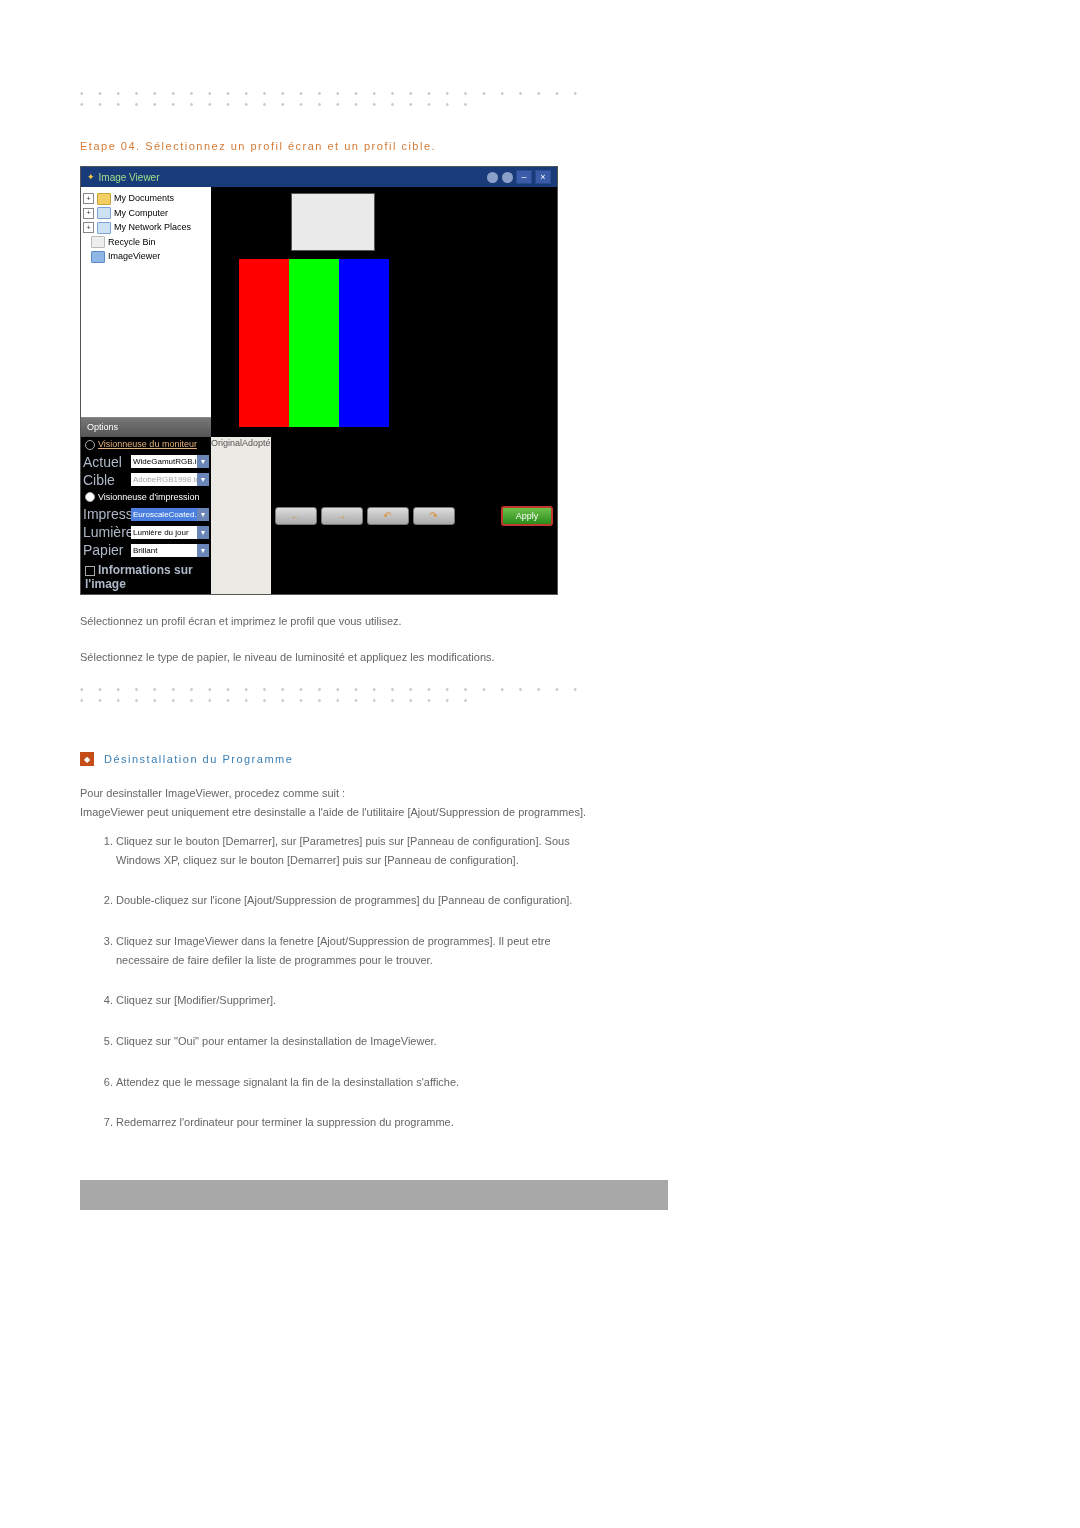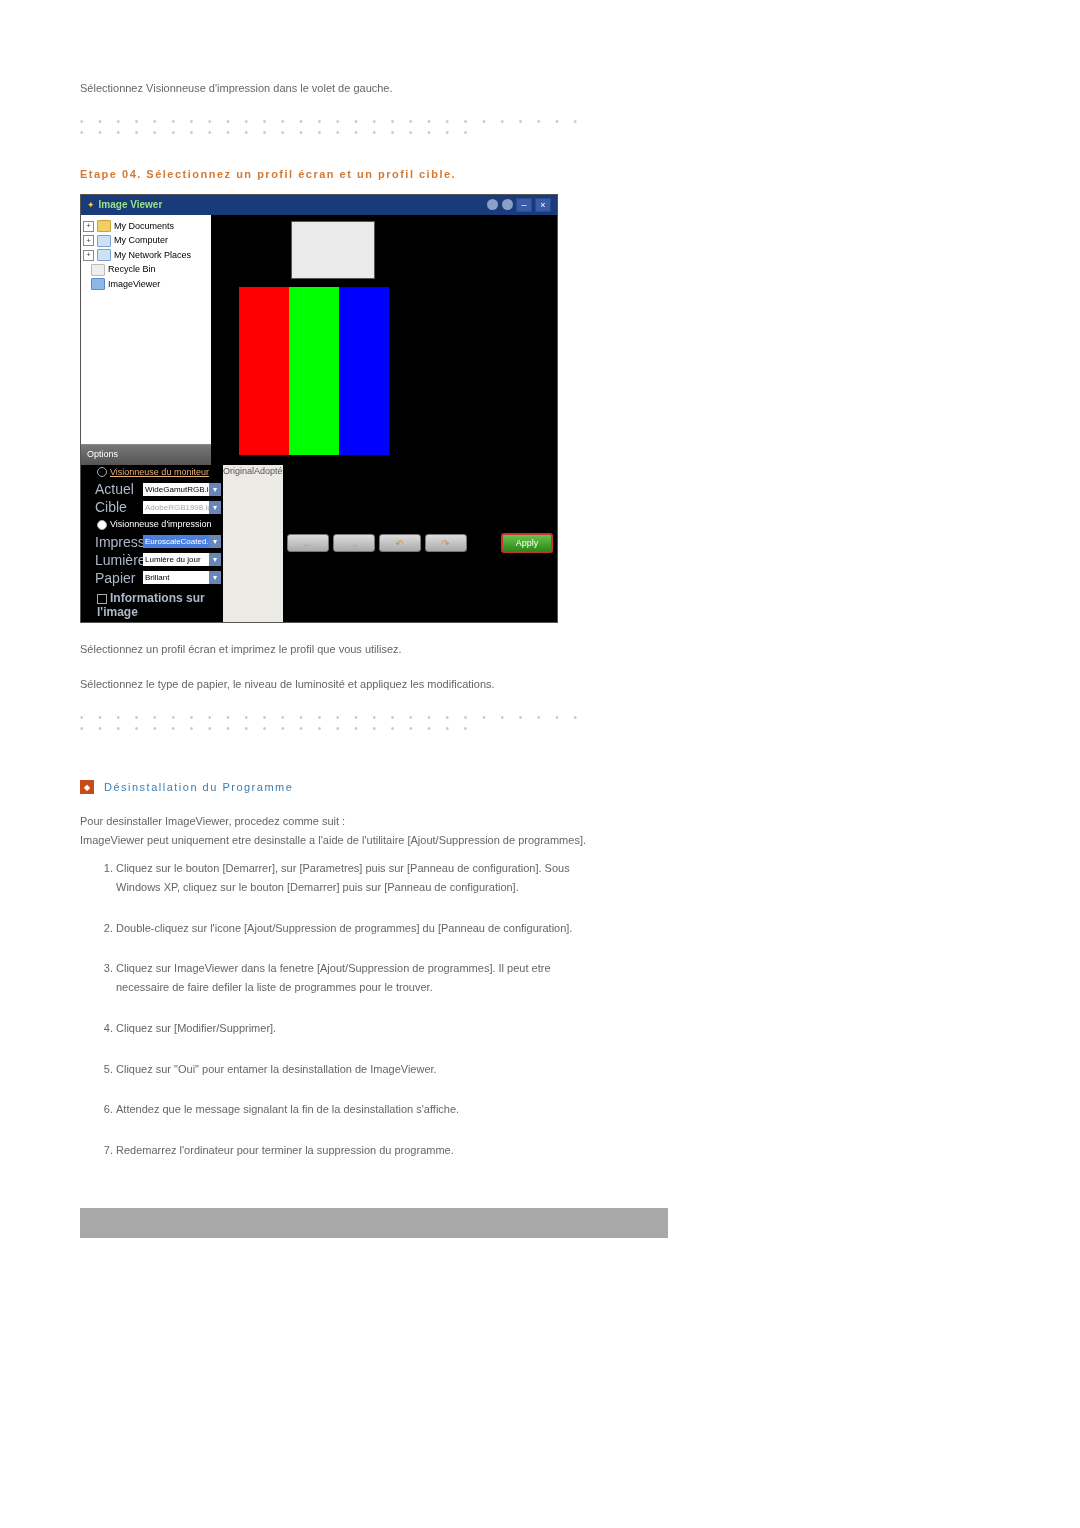--- a/index.html
+++ b/index.html
@@ -1,45 +1,45 @@
 <!DOCTYPE html>
 <html><head>
 <meta charset="utf-8">
 <style>
   html,body{margin:0;padding:0;background:#fff;font-family:Arial,Helvetica,sans-serif;font-size:11px;color:#666;}
   .page{width:1080px;margin:0 auto;}
   .content{padding:80px 0 0 80px;width:520px;}
   .para{line-height:1.6;margin-bottom:18px;}
   .dots{letter-spacing:6px;color:#c9c9c9;font-size:10px;margin:8px 0 30px 0;}
-  .step-title{color:#d37a36;font-size:11px;letter-spacing:1.5px;font-weight:bold;margin:10px 0 14px 0;}
+  .step-title{color:#d37a36;font-size:11px;letter-spacing:1.5px;font-weight:normal;margin:10px 0 14px 0;}
   
   .sshot{width:476px;background:#000;border:1px solid #555;margin-bottom:18px;}
   .titlebar{background:#1a3b7a;color:#fff;font-size:10px;padding:3px 6px;display:flex;align-items:center;}
   .titlebar .star{color:#ffcf3a;margin-right:4px;font-size:9px;}
-  .titlebar .ttl{color:#9be08a;font-weight:bold;}
+  .titlebar .ttl{color:#9be08a;font-weight:normal;}
   .titlebar .spacer{flex:1;}
   .tb-ico{width:11px;height:11px;border-radius:50%;background:#8aa0c8;display:inline-block;margin-left:4px;}
   .win-btn{width:14px;height:12px;background:#3a5ca8;color:#fff;font-size:9px;display:inline-flex;align-items:center;justify-content:center;margin-left:3px;border:1px solid #2a4a90;}
   .body-row{display:flex;}
   .tree{width:130px;background:#fff;color:#000;font-size:9px;padding:4px 2px;line-height:1.5;}
   .tree-item{display:flex;align-items:center;margin:1px 0;}
   .tree .pm{display:inline-flex;width:9px;height:9px;border:1px solid #888;color:#444;font-size:8px;align-items:center;justify-content:center;margin-right:3px;}
   .tree .fico{width:12px;height:10px;background:#f2cf63;border:1px solid #c9a23a;border-radius:1px;display:inline-block;margin-right:3px;}
   .tree .fico.comp{background:#cfe2f3;border-color:#7aa3d4;}
   .tree .fico.net{background:#cfe2f3;border-color:#7aa3d4;}
   .tree .fico.rec{background:#eee;border-color:#bbb;}
   .tree .fico.fold{background:#8fb7e6;border-color:#5a8ac7;}
   .tree .ind1{margin-left:8px;}
   .viewer{flex:1;background:#000;position:relative;height:250px;}
   .thumb{position:absolute;top:6px;left:80px;width:82px;height:56px;background:#eaeaea;border:1px solid #555;}
   .rgb{position:absolute;top:72px;left:28px;width:150px;height:168px;display:flex;}
   .rgb div{flex:1;}
   .rgb .r{background:#f00;} .rgb .g{background:#0f0;} .rgb .b{background:#00f;}
   .options-bar{position:absolute;left:0;bottom:0;width:130px;background:linear-gradient(#777,#555);color:#fff;font-size:9px;padding:3px 6px;border-top:1px solid #888;}
-  .opt-panel{width:130px;background:#000;color:#ccc;font-size:9px;padding-left:12px;}
+  .opt-panel{width:130px;background:#000;color:#ccc;font-size:9px;}
   .opt-head{color:#fff;font-size:9px;padding:2px 4px;}
   .opt-head .rb{display:inline-block;width:8px;height:8px;border:1px solid #aaa;border-radius:50%;margin-right:3px;vertical-align:middle;}
   .opt-head u{color:#e4b07a;}
   .opt-row{display:flex;align-items:center;margin:2px 0;}
   .opt-row .lbl{width:48px;color:#aeb8c8;font-size:14px;padding-left:2px;}
   .opt-row .sel{flex:1;height:13px;background:#fff;color:#000;font-size:8px;display:flex;align-items:center;padding:0 2px;position:relative;margin-right:2px;}
   .opt-row .sel.hl{background:#4a7fe0;color:#fff;}
   .opt-row .sel.dis{color:#a8a8a8;}
   .opt-row .dd{position:absolute;right:0;top:0;width:12px;height:13px;background:#6a86b8;color:#fff;font-size:8px;display:flex;align-items:center;justify-content:center;}
   .info-row{color:#aeb8c8;font-size:12px;padding:3px 4px;font-weight:bold;}
@@ -58,21 +58,20 @@
   .sec2 .body{margin-top:18px;line-height:1.7;width:520px;}
   ol.steps{margin:10px 0 0 0;padding-left:36px;}
   ol.steps li{margin-bottom:22px;line-height:1.7;}
   .footer{width:588px;height:30px;background:#a8a8a8;margin-top:48px;}
 </style>
 </head>
 <body>
 
 <div class="page">
   <div class="content">
-    <div class="para">Sélectionnez Visionneuse d'impression dans le volet de gauche.</div>
     <div class="dots">• • • • • • • • • • • • • • • • • • • • • • • • • • • • • • • • • • • • • • • • • • • • • • • • • •</div>
 
     <div class="step-title">Etape 04. Sélectionnez un profil écran et un profil cible.</div>
 
     <div class="sshot">
       <div class="titlebar">
         <span class="star">✦</span>
         <span class="ttl">Image Viewer</span>
         <span class="spacer"></span>
         <span class="tb-ico"></span>

